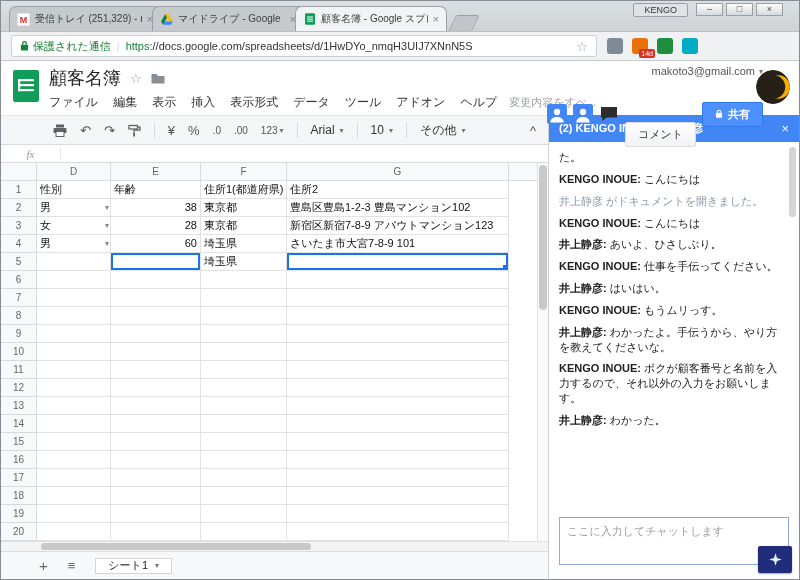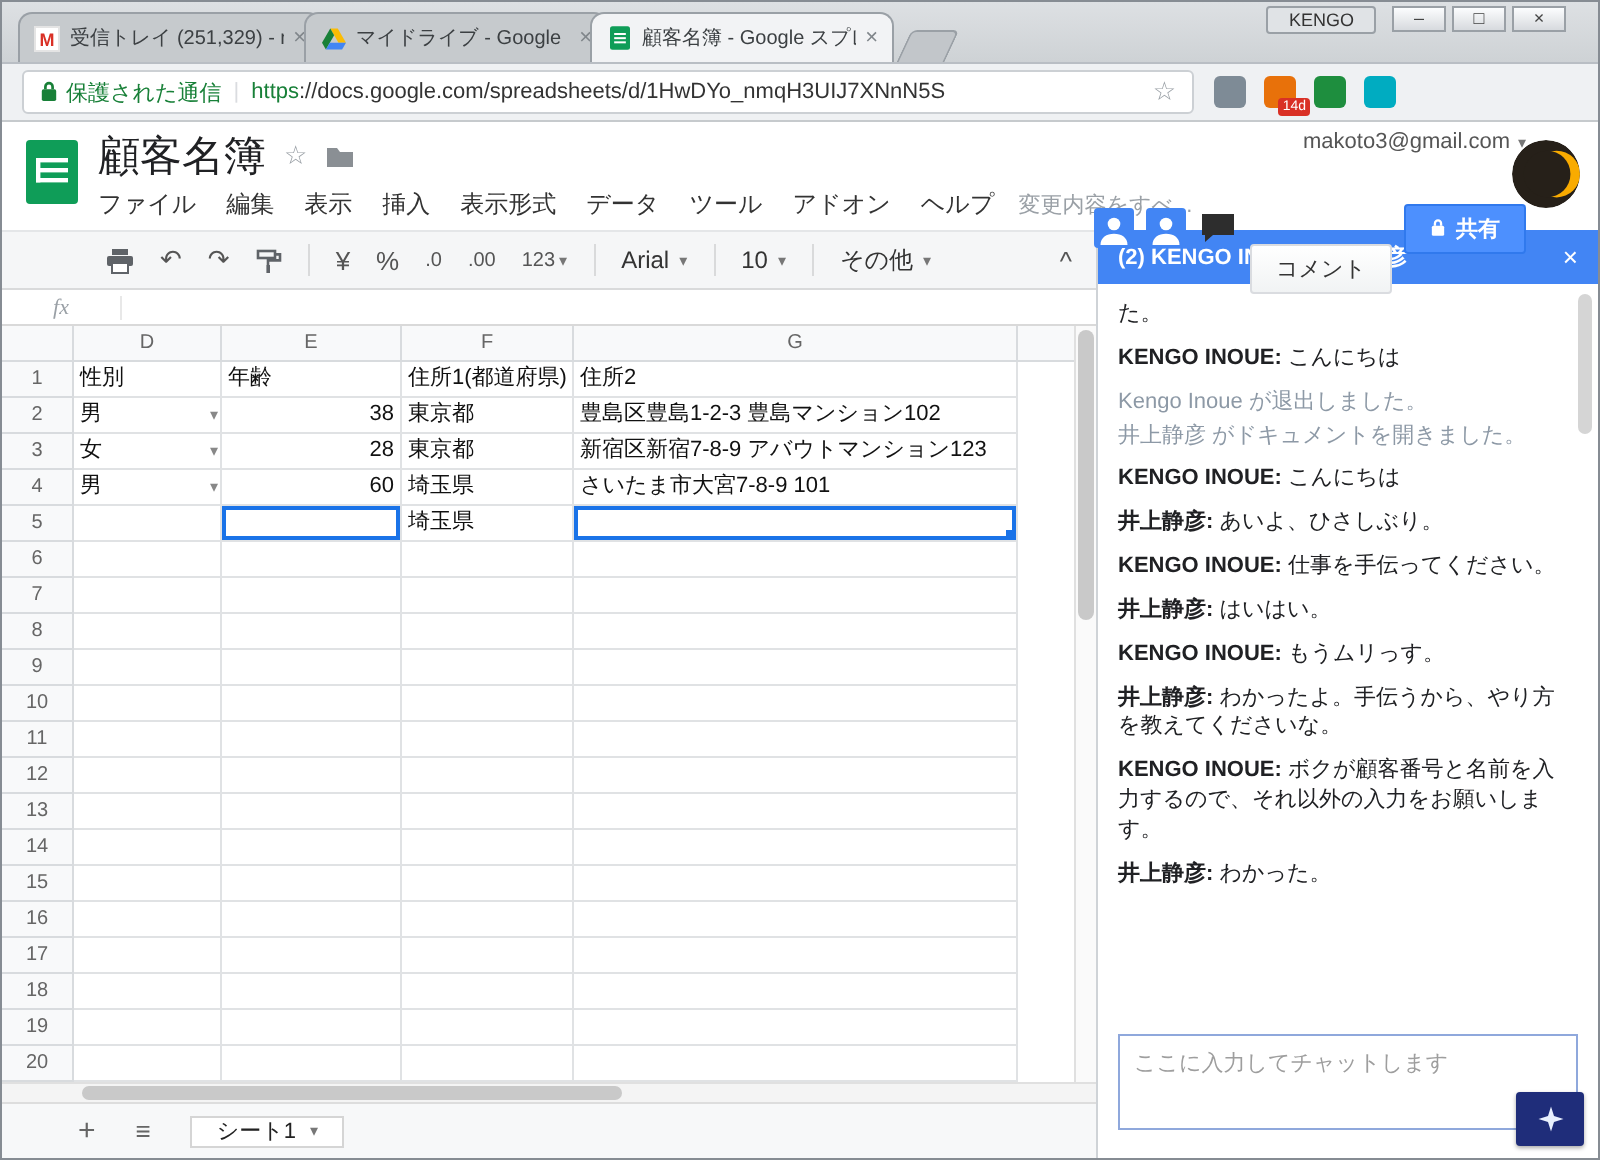--- a/index.html
+++ b/index.html
@@ -31,21 +31,21 @@
   .ext-icons { display:flex; gap:9px; align-items:center; }
   .ext { width:16px; height:16px; border-radius:3px; position:relative; }
   .ext .badge { position:absolute; right:-7px; bottom:-4px; background:#d93025; color:#fff; font-size:7px; line-height:9px; padding:0 2px; border-radius:2px; }
 
   
   .app { flex:1; display:flex; flex-direction:column; background:#fff; min-height:0; }
   .app-header { height:54px; flex:none; display:flex; padding:3px 8px 0 10px; position:relative; background:#fff; }
   .logo { width:26px; height:32px; margin:6px 10px 0 2px; flex:none; }
   .title-block { flex:1; min-width:0; }
   .title-row { display:flex; align-items:center; gap:9px; height:24px; margin-top:2px; }
-  .doc-title { font-size:21px; color:#202124; }
+  .doc-title { font-size:18px; color:#202124; }
   .title-star { color:#9aa0a6; font-size:13px; }
   .menu-row { display:flex; align-items:center; height:24px; font-size:12px; color:#333; }
   .menu-bar { display:flex; gap:15px; }
   .menu-item { cursor:default; }
   .save-status { color:#9aa0a6; font-size:11px; margin-left:12px; white-space:nowrap; }
   .header-right { position:absolute; right:36px; top:4px; display:flex; flex-direction:column; align-items:flex-end; gap:4px; }
   .email-row { font-size:11px; color:#555; display:flex; gap:4px; align-items:center; }
   .caret { font-size:8px; color:#777; }
   .actions-row { display:flex; gap:6px; align-items:center; }
   .avatar { width:20px; height:20px; background:#4285f4; border-radius:2px; overflow:hidden; display:flex; align-items:flex-end; justify-content:center; }
@@ -498,21 +498,20 @@
 
       <div class="chat-panel">
         <div class="chat-header">
           <span>(2) KENGO INOUE, 井上静彦</span>
           <span class="chat-close">×</span>
         </div>
         <div class="chat-body">
           <div class="chat-scroll"></div>
         <div class="msg">た。</div>
             <div class="msg"><b>KENGO INOUE: </b>こんにちは</div>
-            <div class="sysmsg">Kengo Inoue が退出しました。</div>
             <div class="sysmsg">井上静彦 がドキュメントを開きました。</div>
             <div class="msg"><b>KENGO INOUE: </b>こんにちは</div>
             <div class="msg"><b>井上静彦: </b>あいよ、ひさしぶり。</div>
             <div class="msg"><b>KENGO INOUE: </b>仕事を手伝ってください。</div>
             <div class="msg"><b>井上静彦: </b>はいはい。</div>
             <div class="msg"><b>KENGO INOUE: </b>もうムリっす。</div>
             <div class="msg"><b>井上静彦: </b>わかったよ。手伝うから、やり方を教えてくださいな。</div>
             <div class="msg"><b>KENGO INOUE: </b>ボクが顧客番号と名前を入力するので、それ以外の入力をお願いします。</div>
             <div class="msg"><b>井上静彦: </b>わかった。</div>
           </div>

